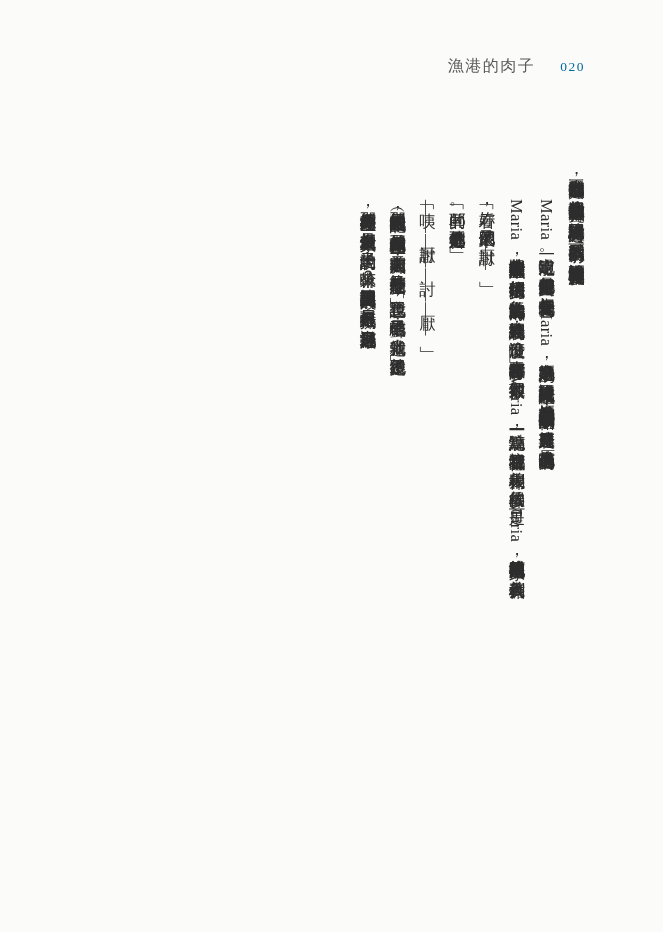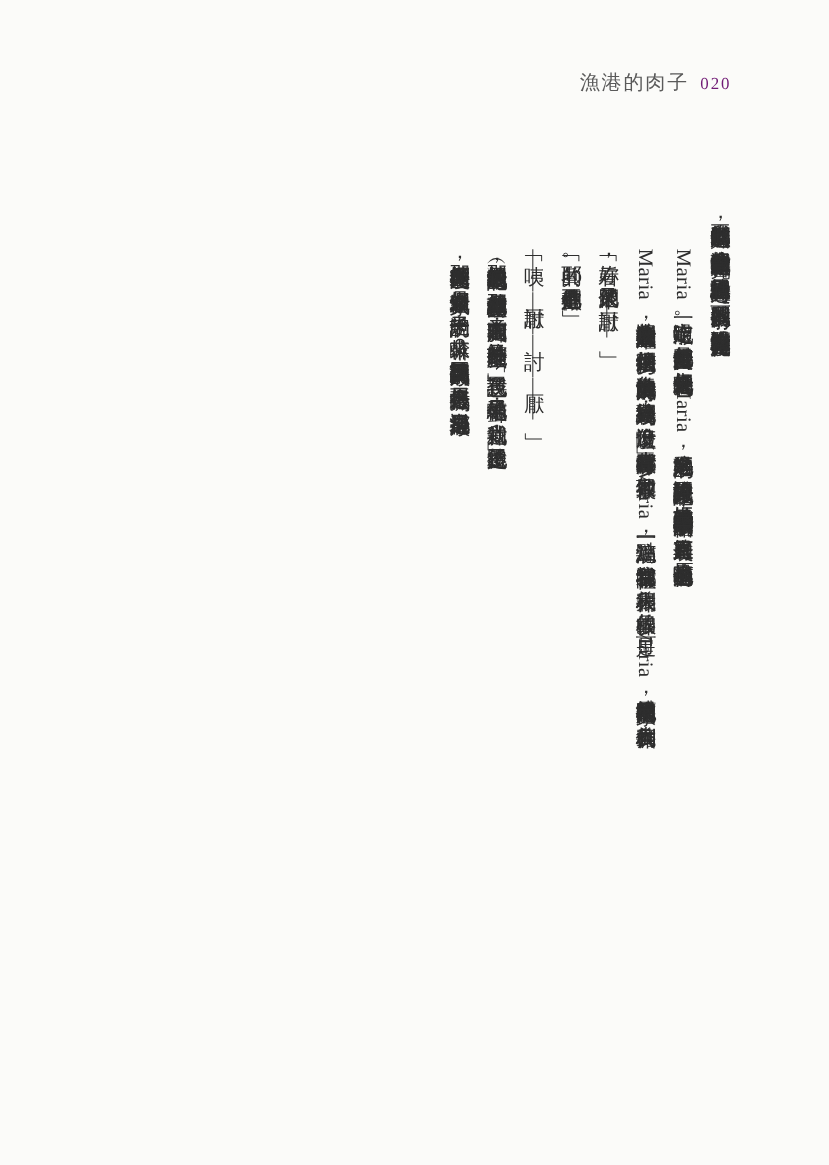--- a/index.html
+++ b/index.html
@@ -18,31 +18,31 @@
     background: #fbfbf9;
     overflow: hidden;
     font-family: "Liberation Serif", "DejaVu Serif", serif;
   }
   .running-head {
     position: absolute;
     top: 56px;
     right: 78px;
     display: flex;
     align-items: baseline;
-    gap: 9px;
+    gap: 25px;
     white-space: nowrap;
   }
   .book-title {
     font-size: 16px;
     color: #5a5a5a;
     letter-spacing: 1.5px;
   }
   .page-number {
     font-size: 13.5px;
-    color: #701a75;
+    color: #0369a1;
     letter-spacing: 1.5px;
   }
   .text-block {
     position: absolute;
     top: 166px;
     right: 72px;
     height: 646px;
     writing-mode: vertical-rl;
     text-orientation: mixed;
     font-size: 16.5px;

